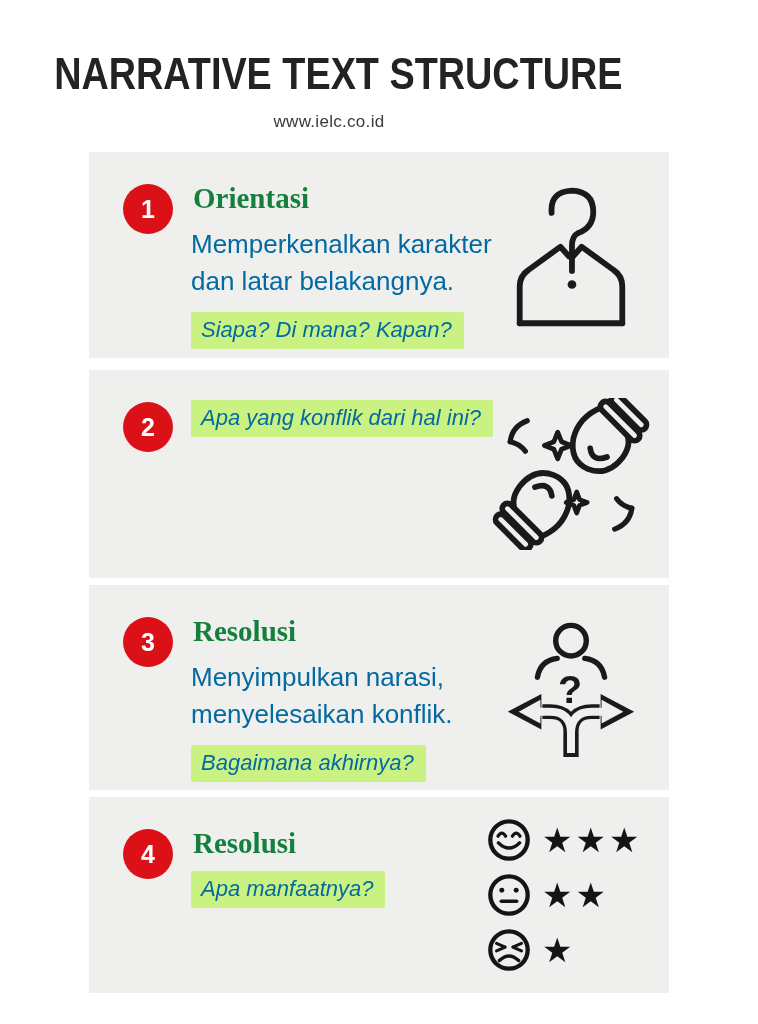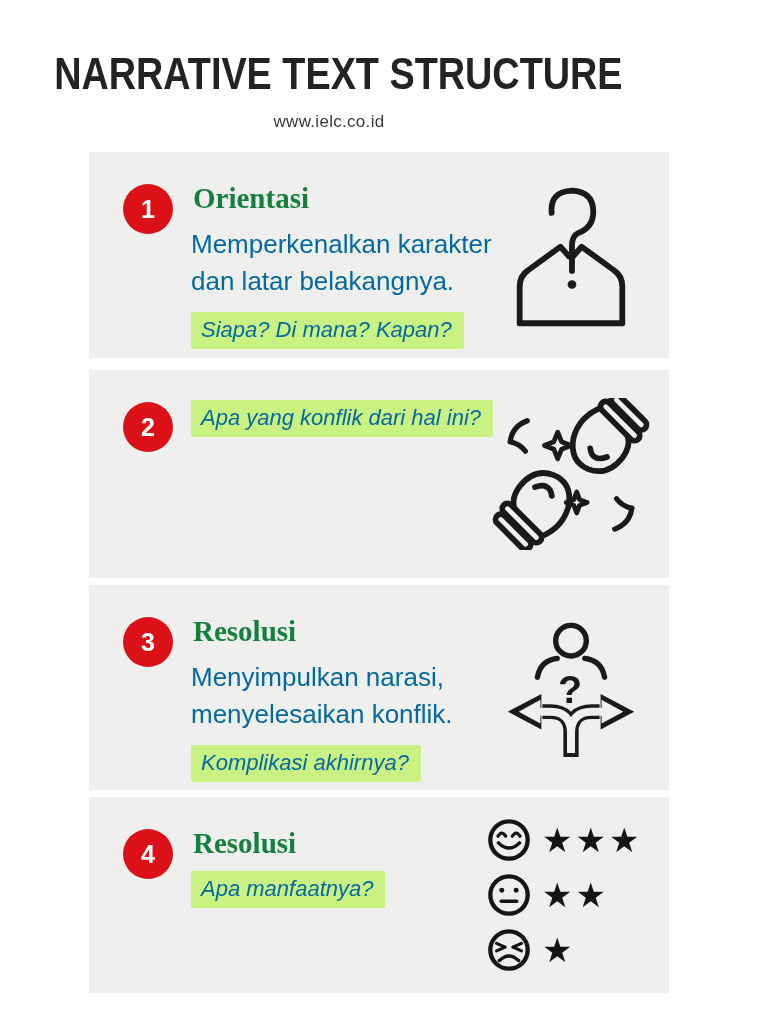--- a/index.html
+++ b/index.html
@@ -97,21 +97,21 @@
       </svg>
     </div>
   </section>
 
   <section class="card card-3">
     <div class="badge">3</div>
     <div class="content">
       <h2 class="sec-title">Resolusi</h2>
       <p class="sec-desc">Menyimpulkan narasi,
 menyelesaikan konflik.</p>
-      <span class="sec-q">Komplikasi akhirnya?</span>
+      <span class="sec-q">Bagaimana akhirnya?</span>
     </div>
     <div class="icon-box">
       <svg width="150" height="148" viewBox="0 0 150 150" fill="none" stroke-linecap="round" stroke-linejoin="round">
         <circle cx="75" cy="27" r="15.5" stroke="#1a1a1a" stroke-width="5.5"></circle>
         <path d="M 41 64 Q 44 47 61 45" stroke="#1a1a1a" stroke-width="5.5"></path>
         <path d="M 109 64 Q 106 47 89 45" stroke="#1a1a1a" stroke-width="5.5"></path>
         <g stroke="#1a1a1a" stroke-width="15" stroke-linecap="butt" stroke-linejoin="miter">
           <path d="M 75 145 L 75 121 Q 75 99 54 99 L 46 99"></path>
           <path d="M 75 145 L 75 121 Q 75 99 96 99 L 104 99"></path>
         </g>

